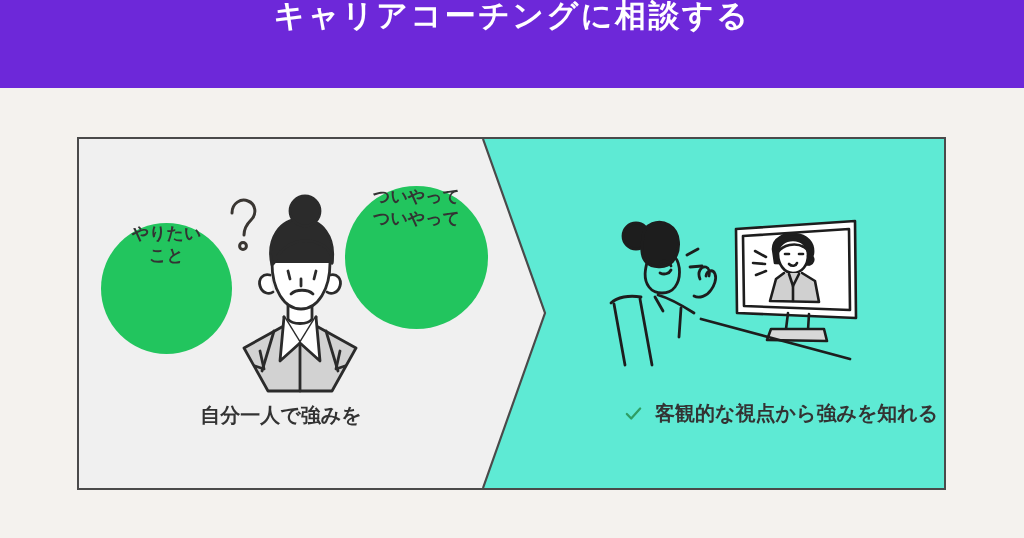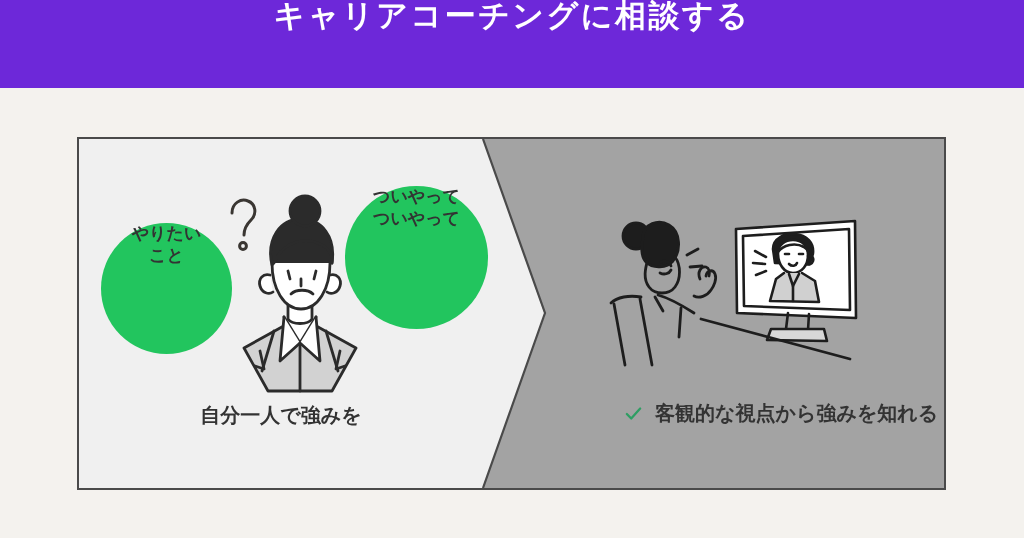--- a/index.html
+++ b/index.html
@@ -73,21 +73,21 @@
     pointer-events: none;
   }
 
   
   .panel-right {
     position: absolute;
     left: 404px;
     top: 0;
     right: 0;
     height: 100%;
-    background: #a3a3a3;
+    background: #5eead4;
     z-index: 1;
   }
 
   
   .bubble {
     position: absolute;
     border-radius: 50%;
     background: #22c55e;
     display: flex;
     align-items: flex-start;

